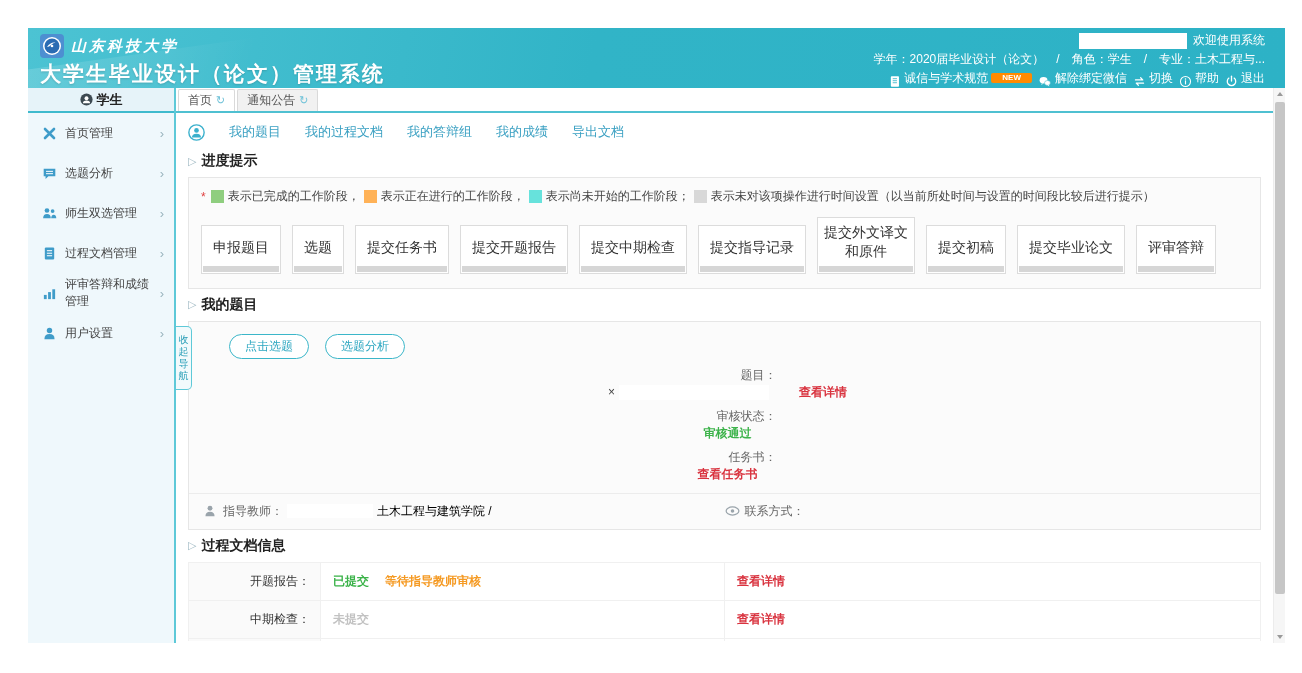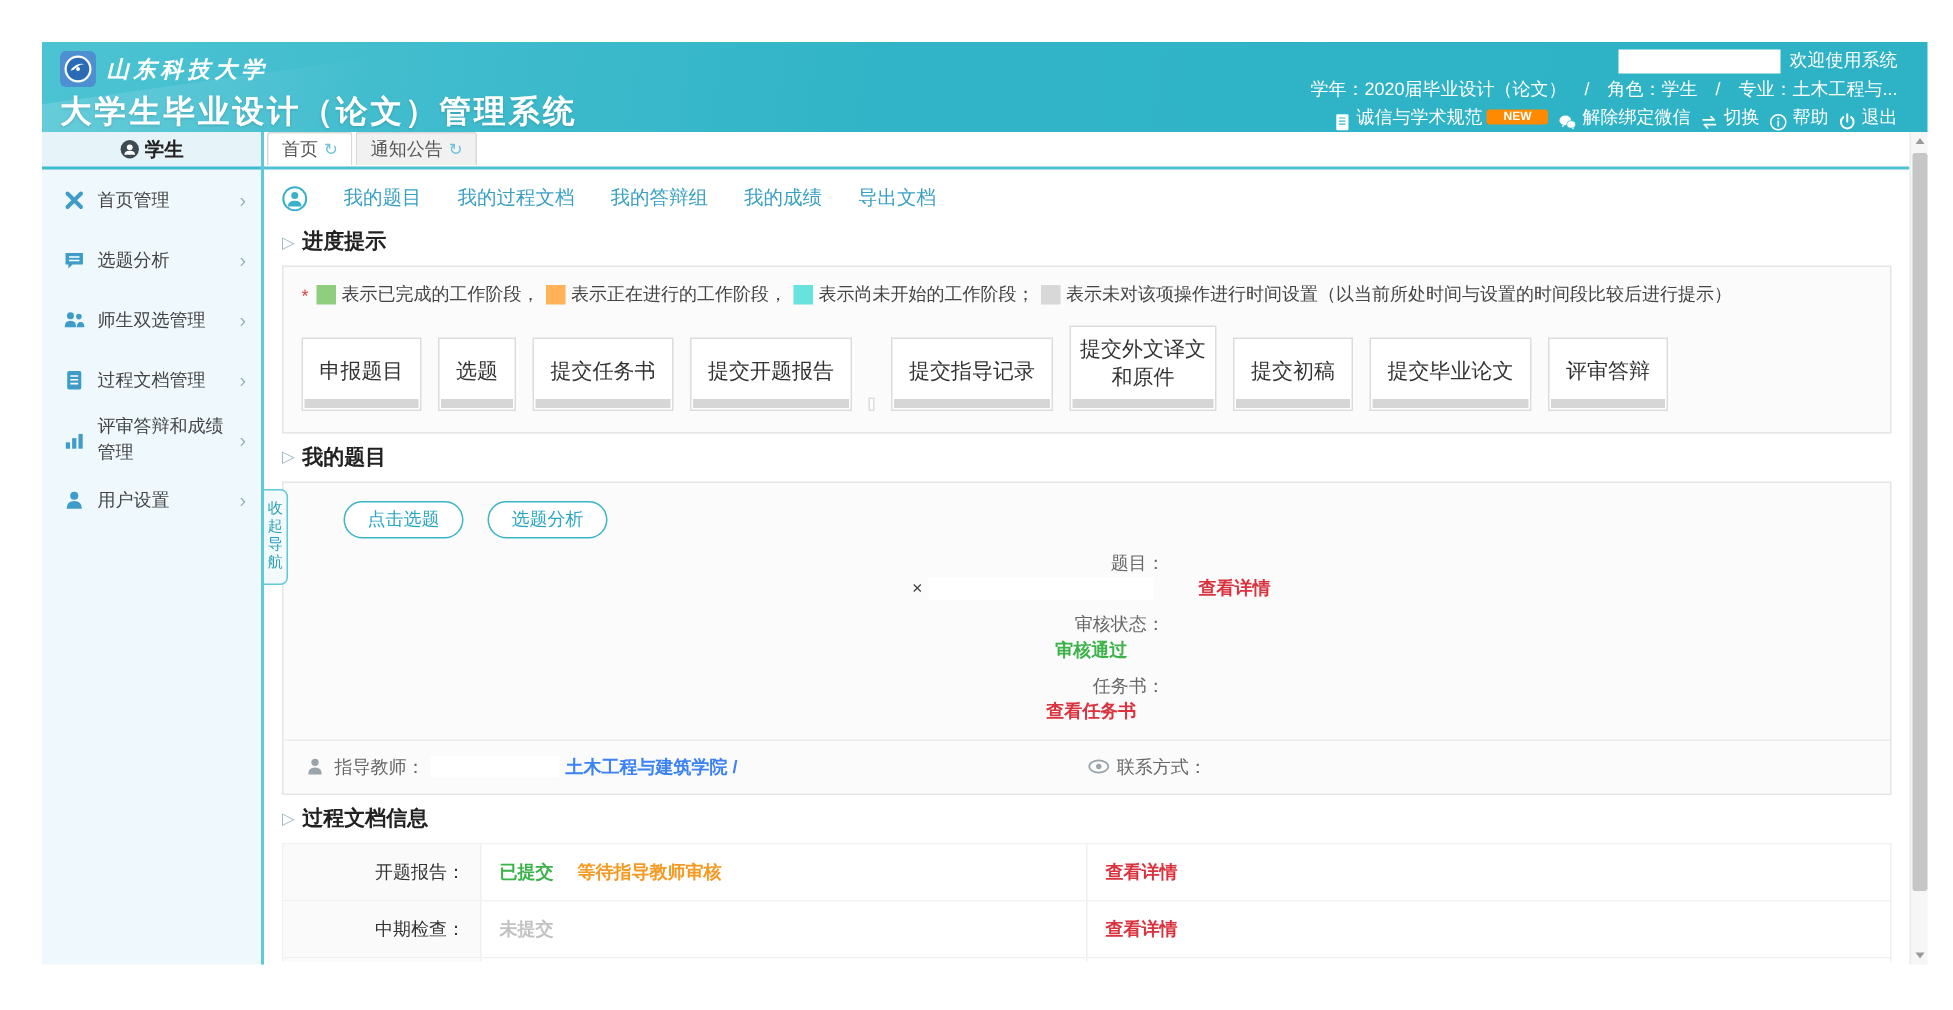--- a/index.html
+++ b/index.html
@@ -45,21 +45,21 @@
   .sb-chev{ color:#9ab4be; font-size:13px; }
 
   
   .collapse-tab{ position:absolute; left:148px; top:238px; width:16px; z-index:6;
     background:#f2fafc; border:1px solid #5ec9d8; border-left:none;
     border-radius:0 5px 5px 0; padding:7px 2px; font-size:10px; line-height:12px;
     color:#2a9fb8; text-align:center; word-break:break-all; cursor:pointer; }
 
   
   .content{ flex:1; display:flex; flex-direction:column; min-width:0; }
-  .tabbar{ height:25px; display:flex; align-items:flex-start; gap:2px; padding-left:2px;
+  .tabbar{ height:25px; display:flex; align-items:center; gap:2px; padding-left:2px;
     border-bottom:2px solid #4fc0d1; background:#fff; }
   .tab{ height:22px; display:flex; align-items:center; gap:4px; padding:0 9px;
     font-size:12px; color:#555; cursor:pointer; border:1px solid #d9d9d9; border-bottom:none;
     background:#f1f1f1; border-radius:2px 2px 0 0; }
   .tab.active{ background:#fff; }
   .refresh{ color:#6fc2d8; font-size:11px; }
 
   .scroll{ height:528px; overflow:hidden; padding:6px 12px 0 12px; position:relative; }
 
   .nav-links{ display:flex; align-items:center; gap:24px; font-size:13px;
@@ -94,21 +94,21 @@
   .f-row{ display:flex; align-items:center; font-size:12px; margin:7px 0;flex-direction:column; }
   .f-label{ width:104px; text-align:right; color:#666; }
   .f-val{ display:flex; align-items:center; margin-left:6px; color:#444; }
   .redact.topic{ width:150px; height:15px; margin-left:4px; }
   .redact.advisor{ width:86px; height:14px; margin:0 4px; }
   .red-link{ color:#d9333f; font-weight:bold; font-size:12px; cursor:pointer; }
   .green-txt{ font-weight:bold; }
   .advisor-row{ border-top:1px solid #ececec; margin-top:10px; padding:9px 14px;
     display:flex; align-items:center; font-size:12px; color:#666; }
   .advisor-left{ display:flex; align-items:center; width:50%; }
-  .advisor-school{ color:#3b82f6; font-weight:bold; }
+  .advisor-school{ color:#000000; font-weight:normal; }
   .advisor-right{ display:flex; align-items:center; gap:5px; }
 
   
   .docs{ border:1px solid #f0f0f0; border-bottom:none; margin-top:4px; }
   .doc-row{ display:flex; align-items:stretch; height:38px; border-bottom:1px solid #f0f0f0;
     background:#fff; }
   .doc-label{ width:132px; background:#fafafa; border-right:1px solid #f0f0f0;
     display:flex; align-items:center; justify-content:flex-end; padding-right:10px;
     font-size:12px; color:#333; }
   .doc-value{ width:404px; border-right:1px solid #f0f0f0; display:flex; align-items:center;
@@ -331,20 +331,21 @@
               </div>
             <div class="step">
                 <div class="step-label">提交任务书</div>
                 <div class="step-bar"></div>
               </div>
             <div class="step">
                 <div class="step-label">提交开题报告</div>
                 <div class="step-bar"></div>
               </div>
             <div class="step">
+                <div class="step-label">提交中期检查</div>
                 <div class="step-bar"></div>
               </div>
             <div class="step">
                 <div class="step-label">提交指导记录</div>
                 <div class="step-bar"></div>
               </div>
             <div class="step wide">
                 <div class="step-label">提交外文译文和原件</div>
                 <div class="step-bar"></div>
               </div>

